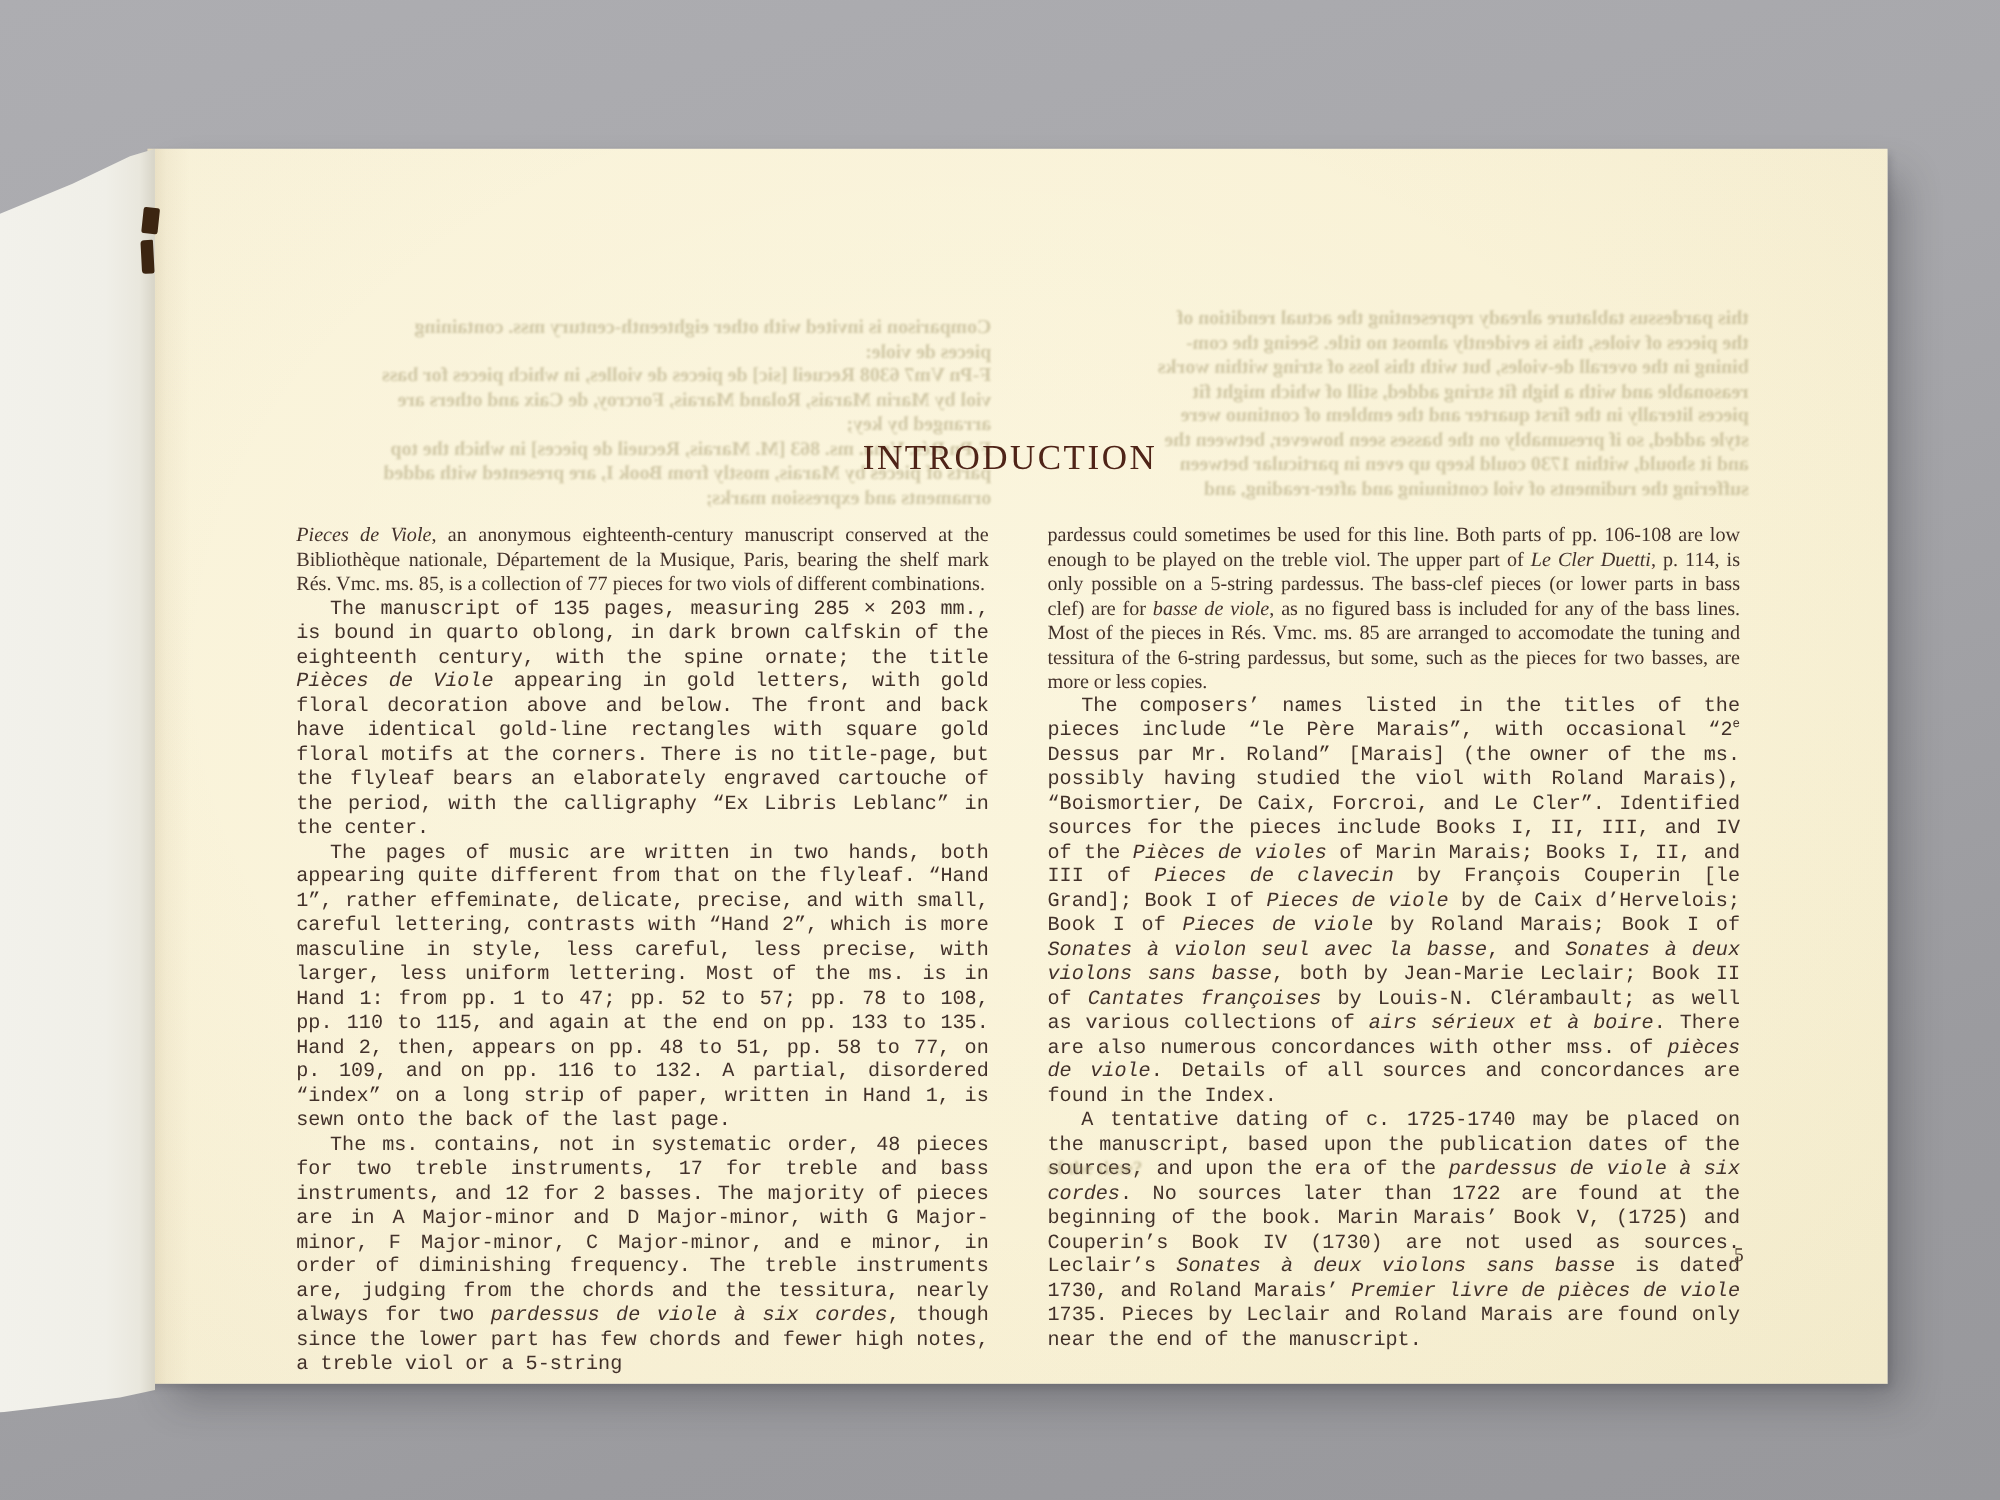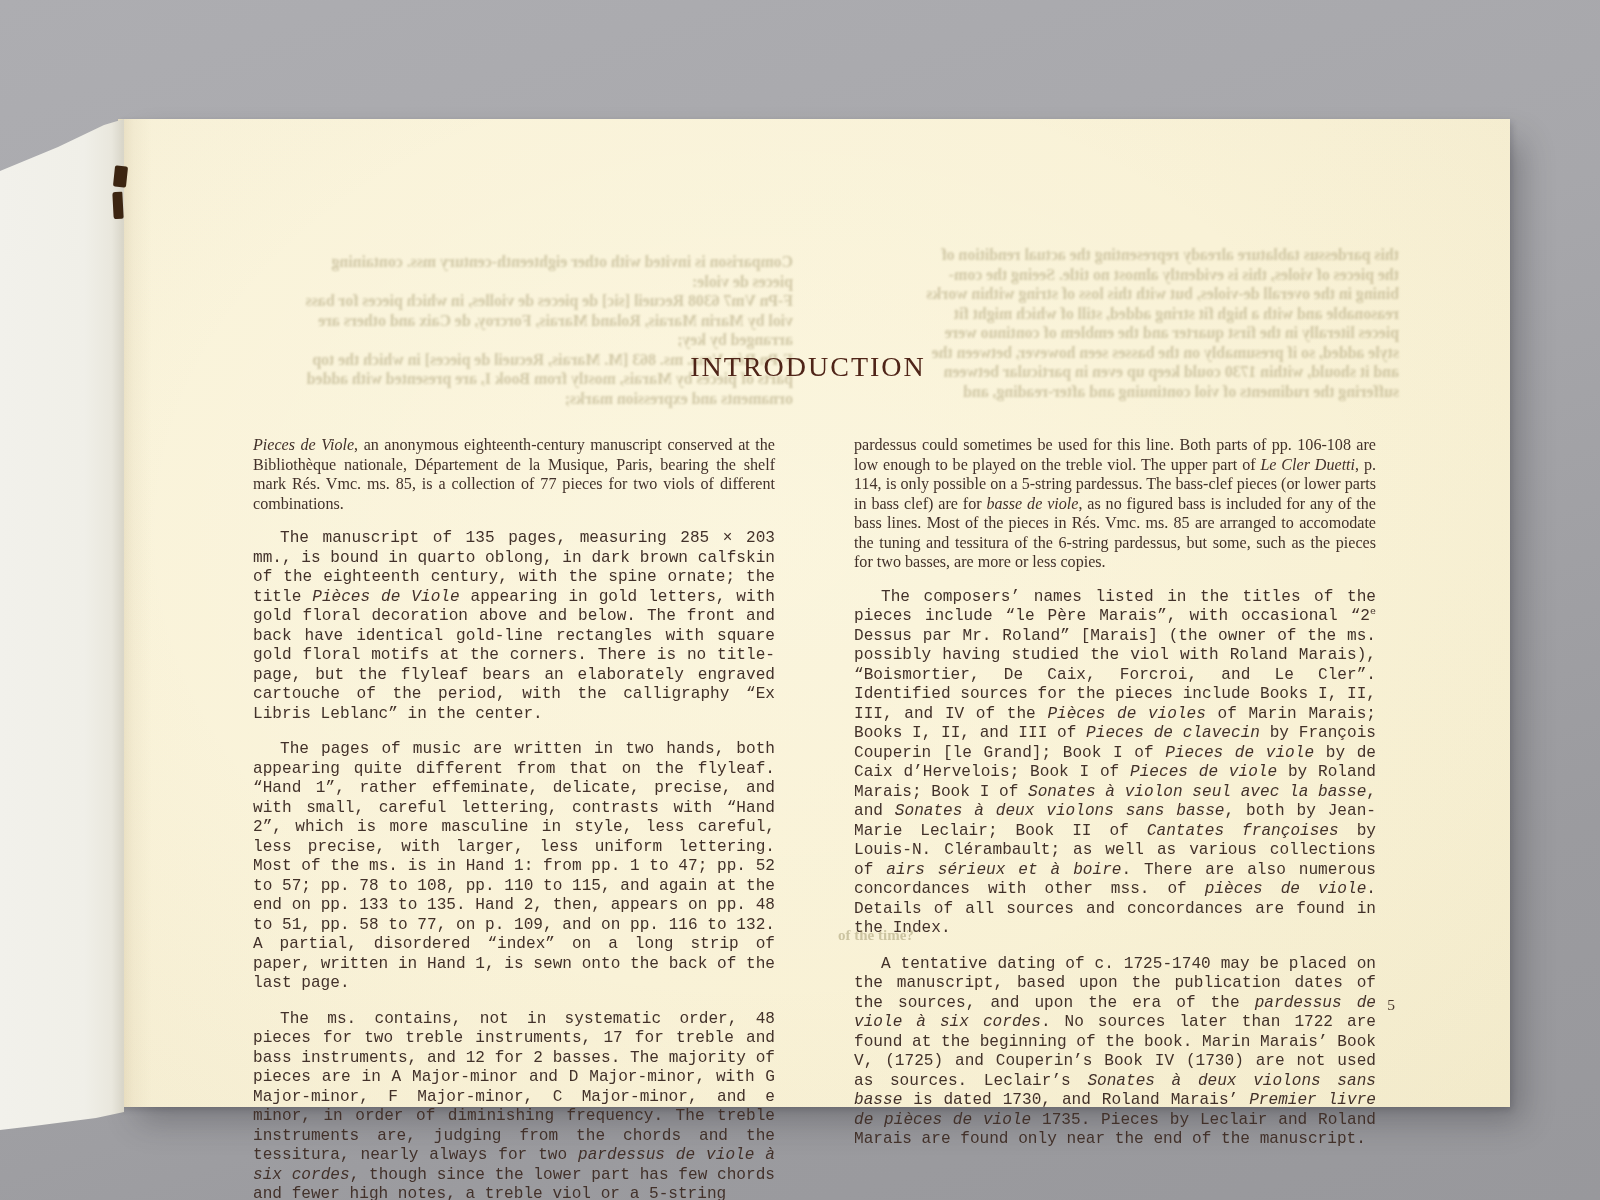--- a/index.html
+++ b/index.html
@@ -45,21 +45,21 @@
     text-align: center; font-size: 28px; font-weight: 400;
     letter-spacing: 2px; color: #4f2418;
   }
   .col {
     position: absolute; top: 300px; width: 554px;
     font-size: 16.1px; line-height: 19.5px; color: #42312a;
     text-align: justify;
   }
   .col-left  { left: 119px; }
   .col-right { left: 720px; }
-  .col p { margin: 16px; }
+  .col p { margin: 0; }
   .col p.indent { text-indent: 27px; font-family: Liberation Mono, monospace; }
   .col sup { font-size: 0.62em; line-height: 0; }
 
   .page-number {
     position: absolute; left: 1253px; top: 877px; width: 40px;
     text-align: center; font-size: 15.5px; color: #4a382c;
   }
 
   
   .ghost {

